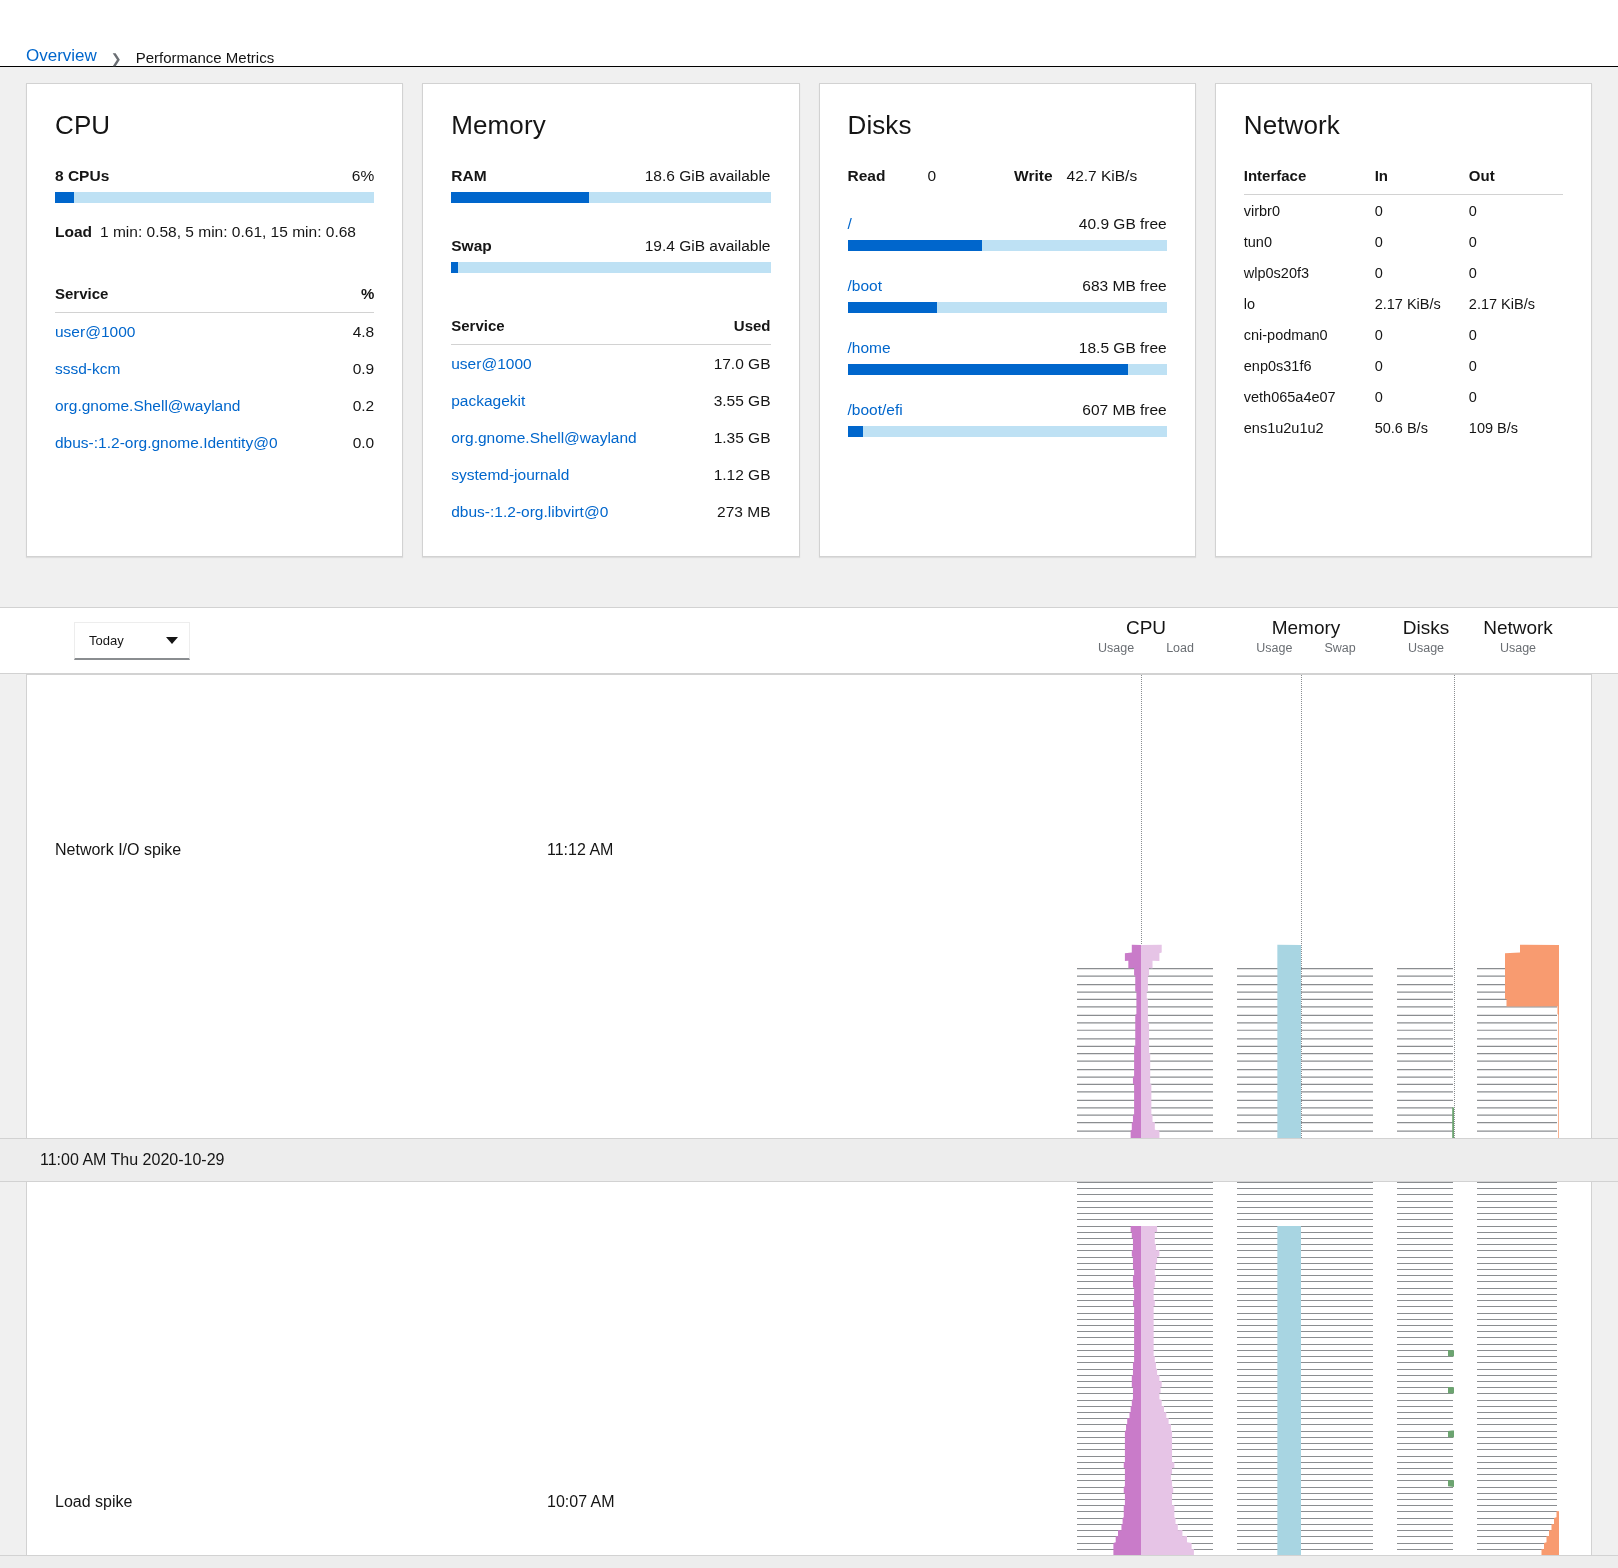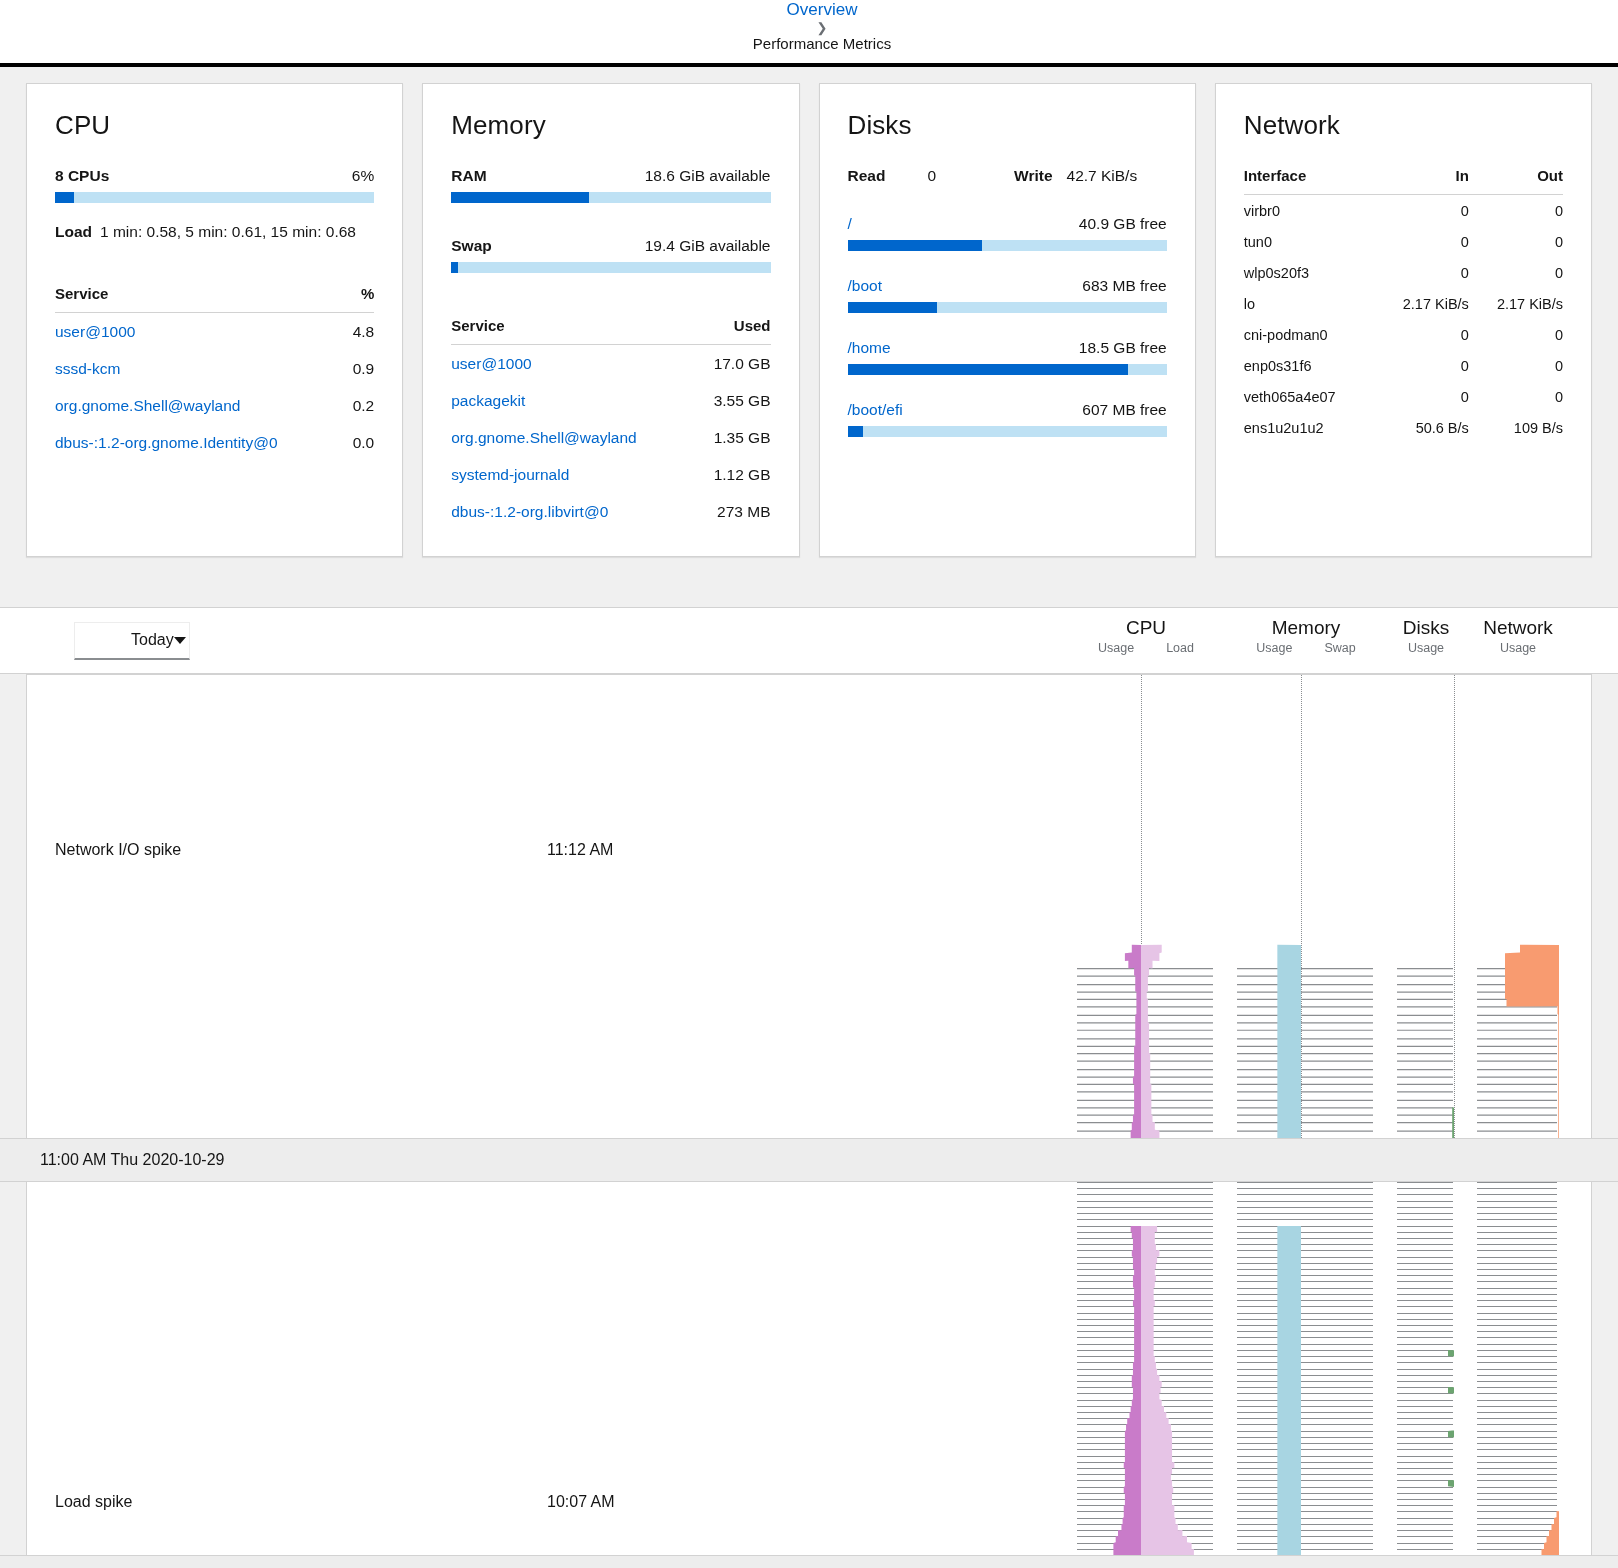--- a/index.html
+++ b/index.html
@@ -10,24 +10,23 @@
     font-family: "Liberation Sans", sans-serif;
     -webkit-font-smoothing: antialiased;
   }
   .page { width: 1618px; position: relative; }
 
   
   .breadcrumb-bar {
     background: #ffffff;
     height: 67px;
     display: flex;
-    align-items: center;
+    align-items: flex-end;
     padding-left: 26px;
-    border-bottom: 4px solid #000000;
-    flex-direction: column;
+    border-bottom: 1px solid #000000;
   }
   .crumb-link {
     color: #06c; font-size: 17px; text-decoration: none; cursor: pointer;
   }
   .crumb-sep {
     color: #6a6e73; font-size: 13px; margin: 0 14px; display: inline-block;
   }
   .crumb-current { color: #151515; font-size: 15px; }
 
   
@@ -90,37 +89,37 @@
   .disk-head { display: flex; justify-content: space-between; align-items: baseline; }
   .disk-head a { color: #06c; font-size: 15.5px; text-decoration: none; font-weight: 400; cursor: pointer; }
   .disk-head .free { color: #151515; font-size: 15.5px; }
 
   
   table.net { width: 100%; border-collapse: collapse; }
   table.net th {
     font-size: 15px; font-weight: 700; color: #151515; text-align: left;
     padding: 0 0 10px 0; border-bottom: 1px solid #d2d2d2;
   }
-  table.net th.num, table.net td.num { text-align: right; }
+  table.net th.num, table.net td.num { }
   table.net td { font-size: 14.5px; color: #151515; padding: 7.5px 0; white-space: nowrap; }
 
   
   .metrics-sep { height: 50px; background: #f0f0f0; }
   .toolbar {
     background: #fff; height: 67px;
     border-top: 1px solid #d2d2d2; border-bottom: 1px solid #d2d2d2;
     display: flex; align-items: center; position: relative;
   }
   .dropdown {
     margin-left: 74px; width: 116px; height: 38px;
     background: #fff; border: 1px solid #ededed; border-bottom: 2px solid #8a8d90;
     display: flex; align-items: center; justify-content: space-between;
     padding: 0 11px 0 14px; cursor: pointer;
   }
-  .dropdown .dd-text { font-size: 16px; color: #151515; margin-left: 42px; }
+  .dropdown .dd-text { font-size: 13px; color: #151515; }
   .caret {
     width: 0; height: 0; border-left: 6px solid transparent;
     border-right: 6px solid transparent; border-top: 7px solid #151515;
   }
   .col-heads {
     position: absolute; right: 58px; top: 0; height: 67px;
     display: flex; align-items: flex-start;
   }
   .col-head { text-align: center; padding-top: 9px; }
   .col-head .main { font-size: 19px; color: #151515; line-height: 1.15; }

